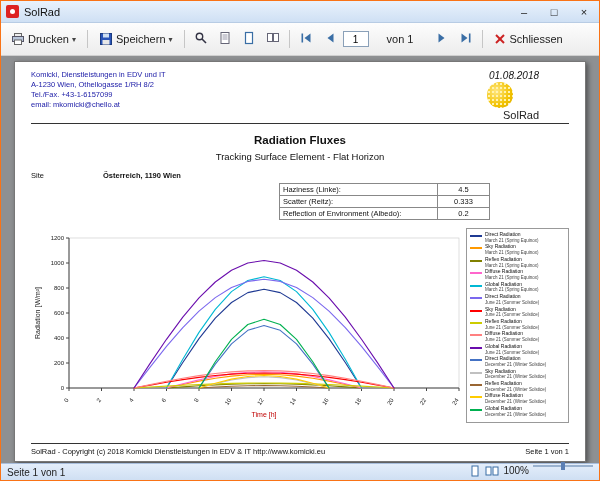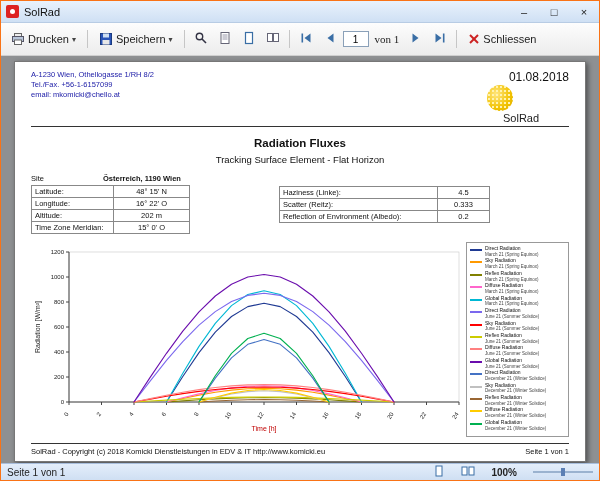--- a/index.html
+++ b/index.html
@@ -25,33 +25,33 @@
     display:flex; align-items:center; padding:16px 4px; gap:2px; flex:0 0 auto; }
   .tb-btn { display:flex; align-items:center; gap:3px; height:21px; padding:0 5px;
     background:transparent; border:1px solid transparent; border-radius:2px; font-size:11px; color:#222; }
   .tb-btn svg { display:block; }
   .dd { font-size:8px; color:#444; }
   .tb-sep { width:1px; height:18px; background:#c6c6c6; margin:0 3px; }
   .tb-ico { width:22px; height:21px; display:flex; align-items:center; justify-content:center;
     background:transparent; border:1px solid transparent; border-radius:2px; }
   .page-input { width:26px; height:16px; font-size:10px; text-align:center;
     border:1px solid #8aa0b8; background:#fff; }
-  .of-label { font-size:11px; color:#222; margin:0 4px;font-family:Liberation Serif, serif; }
+  .of-label { font-size:11px; color:#222; margin:0 16px; }
 
   
   .workspace { flex:1 1 auto; background:#8e9092; overflow:hidden; display:flex;
     justify-content:center; align-items:flex-start; }
   .page { width:572px; height:401px; margin-top:5px; background:#fff; border:1px solid #777;
     box-shadow:2px 2px 5px rgba(0,0,0,.45); padding:8px 16px 5px 16px; display:flex; flex-direction:column; }
 
   
   .rep-header { display:flex; justify-content:space-between; }
   .company { font-size:7.5px; line-height:1.35; color:#1a1aa6; }
   .rep-right { width:110px; display:flex; flex-direction:column; }
-  .rep-date { font-size:12px; color:#111; text-align:right; }
+  .rep-date { font-size:10px; color:#111; text-align:center;font-style:italic; }
   .logo-circle { width:26px; height:26px; border-radius:50%; margin:1px 0 0 28px;
     background:
       radial-gradient(#fff3b0 0.8px, transparent 1px),
       radial-gradient(circle at 35% 35%, #ffe680, #f2c200 60%, #d8a900);
     background-size:4px 4px, 100% 100%; }
   .logo-text { font-size:11px; color:#222; margin:1px 0 0 44px; }
   .head-rule { border:none; border-top:1px solid #333; margin:2px 0 4px 0; }
 
   .rep-title { text-align:center; font-size:11.5px; font-weight:bold; color:#111; margin-top:6px; }
   .rep-subtitle { text-align:center; font-size:9.5px; color:#111; margin-top:5px; }
@@ -84,21 +84,21 @@
 
   
   .spacer { flex:1 1 auto; }
   .rep-footer { border-top:1px solid #333; padding-top:3px; display:flex;
     justify-content:space-between; font-size:7.5px; color:#111; }
 
   
   .statusbar { height:17px; background:linear-gradient(#e4eefb,#cfdff3); border-top:1px solid #a9bfdd;
     display:flex; align-items:center; padding:0 6px; font-size:10px; color:#222; flex:0 0 auto; }
   .sb-left { flex:1 1 auto; }
-  .sb-right { display:flex; align-items:center; gap:16px;font-weight:bold; }
+  .sb-right { display:flex; align-items:flex-start; gap:4px; }
   .sb-zoom { font-size:10px; color:#222; }
   .sb-slider { width:60px; height:2px; background:#9ab2cf; position:relative; }
   .sb-thumb { position:absolute; left:28px; top:-3px; width:4px; height:8px; background:#5b7fb4; }
 </style>
 </head>
 <body>
 
 <div class="window">
 
   <div class="titlebar">
@@ -196,61 +196,42 @@
         </span>
       <span>Schliessen</span>
     </button>
   </div>
 
   <div class="workspace">
     <div class="page">
 
       <div class="rep-header">
         <div class="company">
+          <div>Komicki, Dienstleistungen in EDV und IT</div>
           <div>A-1230 Wien, Othellogasse 1/RH 8/2</div>
-          <div>Tel./Fax. +56-1-6157099</div>
+          <div>Tel./Fax. +43-1-6157099</div>
           <div>email: mkomicki@chello.at</div>
         </div>
         <div class="rep-right">
           <div class="rep-date">01.08.2018</div>
           <div class="logo-circle"></div>
           <div class="logo-text">SolRad</div>
         </div>
       </div>
       <hr class="head-rule">
 
       <div class="rep-title">Radiation Fluxes</div>
       <div class="rep-subtitle">Tracking Surface Element - Flat Horizon</div>
 
       <div class="params">
         <div class="params-left">
           <div class="site-row">
             <span class="site-label">Site</span>
             <span class="site-value">Österreich, 1190 Wien</span>
           </div>
-          <table class="ptable">
-            <tbody>
-                <tr>
-              <td class="lbl">Latitude:</td>
-              <td class="val">48° 15' N</td>
-                </tr>
-            <tr>
-              <td class="lbl">Longitude:</td>
-              <td class="val">16° 22' O</td>
-                </tr>
-            <tr>
-              <td class="lbl">Altitude:</td>
-              <td class="val">202 m</td>
-                </tr>
-            <tr>
-              <td class="lbl">Time Zone Meridian:</td>
-              <td class="val">15° 0' O</td>
-                </tr>
-          </tbody>
-            </table>
         </div>
         <div class="params-right">
           <table class="ptable">
             <tbody>
                 <tr>
               <td class="lbl">Haziness (Linke):</td>
               <td class="val">4.5</td>
                 </tr>
             <tr>
               <td class="lbl">Scatter (Reitz):</td>

